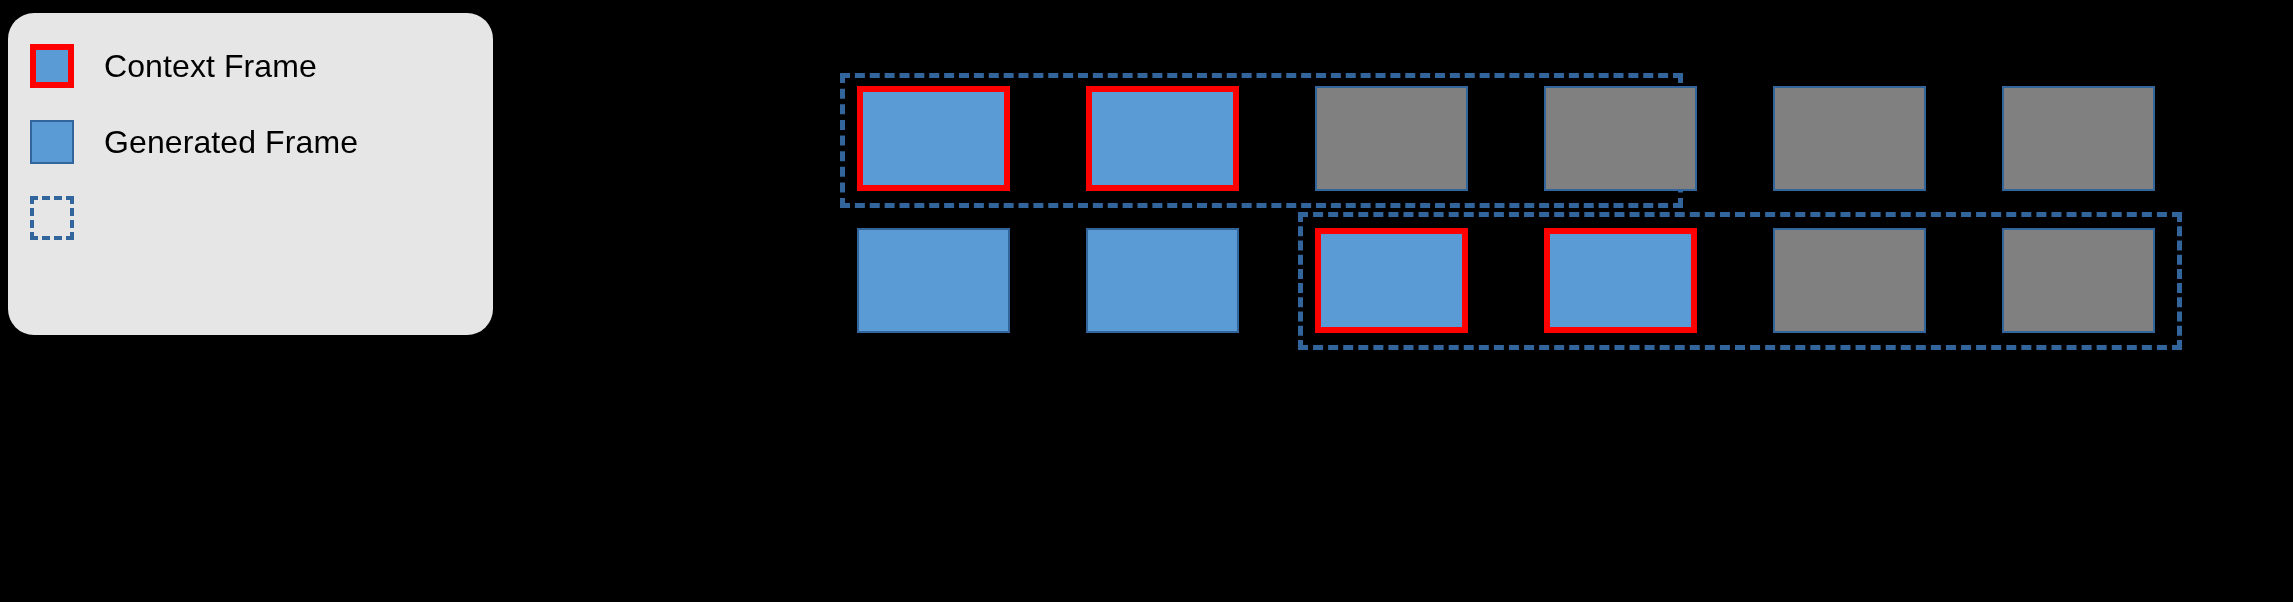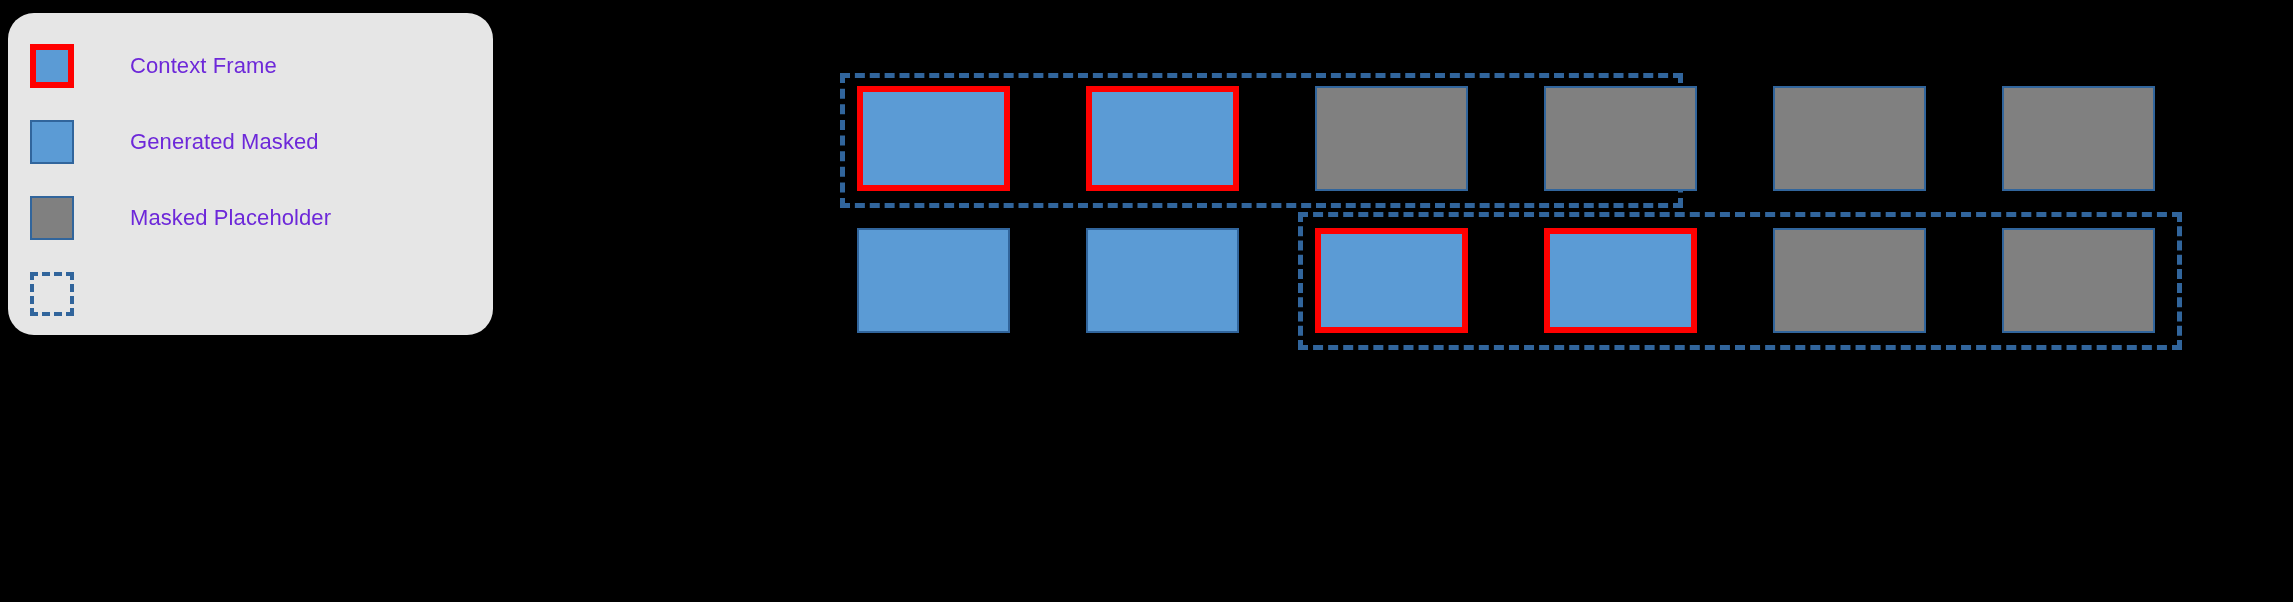--- a/index.html
+++ b/index.html
@@ -55,25 +55,24 @@
   }
   .swatch.masked {
     background: #808080;
     border: 2px solid #31659c;
   }
   .swatch.window {
     background: transparent;
     border: 4px dashed #31659c;
   }
   .legend-label {
-    font-size: 22px;
-    color: #6d28d9;
+    font-size: 32px;
+    color: #000000;
     white-space: nowrap;
     letter-spacing: 0.1px;
-    margin-left: 26px;
   }
 
   
   #diagram {
     position: absolute;
     left: 0;
     top: 0;
     width: 2293px;
     height: 602px;
   }
@@ -111,29 +110,23 @@
     <span class="legend-swatch-wrap">
       <span class="swatch context"></span>
     </span>
     <span class="legend-label">Context Frame</span>
   </div>
 
   <div class="legend-row">
     <span class="legend-swatch-wrap">
       <span class="swatch generated"></span>
     </span>
-    <span class="legend-label">Generated Masked</span>
+    <span class="legend-label">Generated Frame</span>
   </div>
 
-  <div class="legend-row">
-    <span class="legend-swatch-wrap">
-      <span class="swatch masked"></span>
-    </span>
-    <span class="legend-label">Masked Placeholder</span>
-  </div>
 
   <div class="legend-row">
     <span class="legend-swatch-wrap">
       <span class="swatch window"></span>
     </span>
   </div>
 
 </div>
 
 <div id="diagram">

